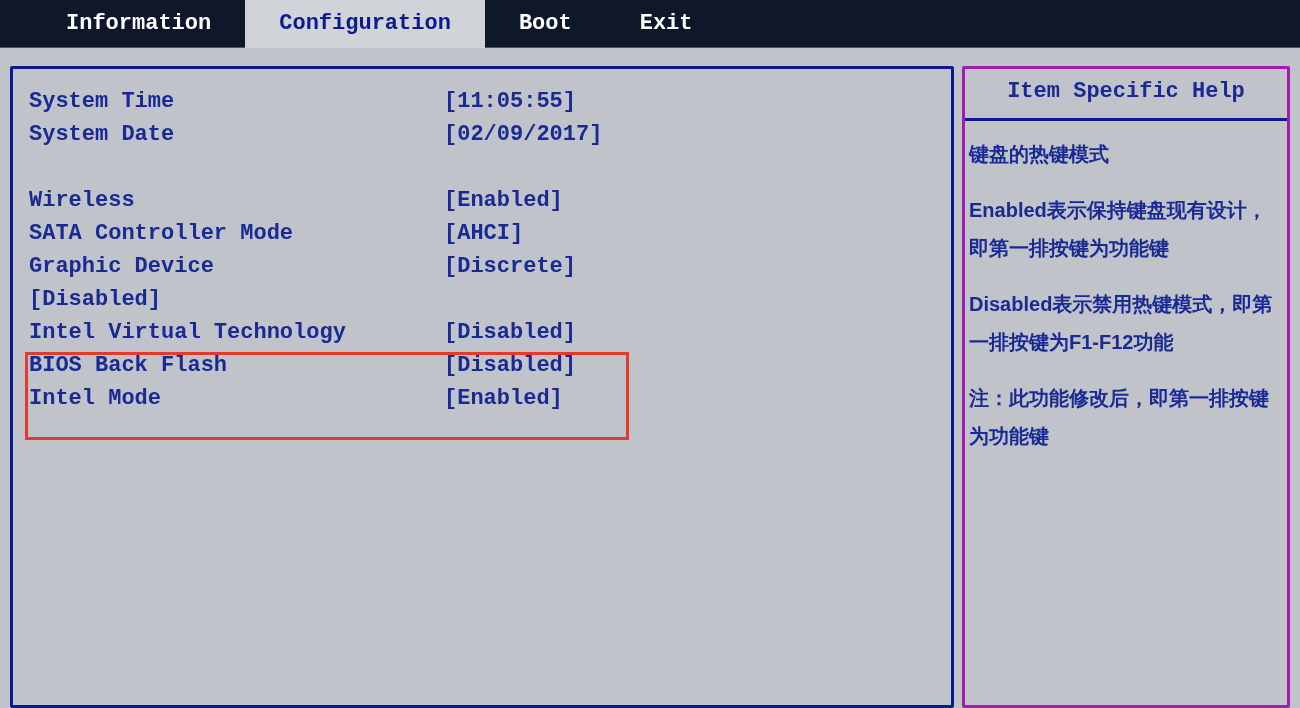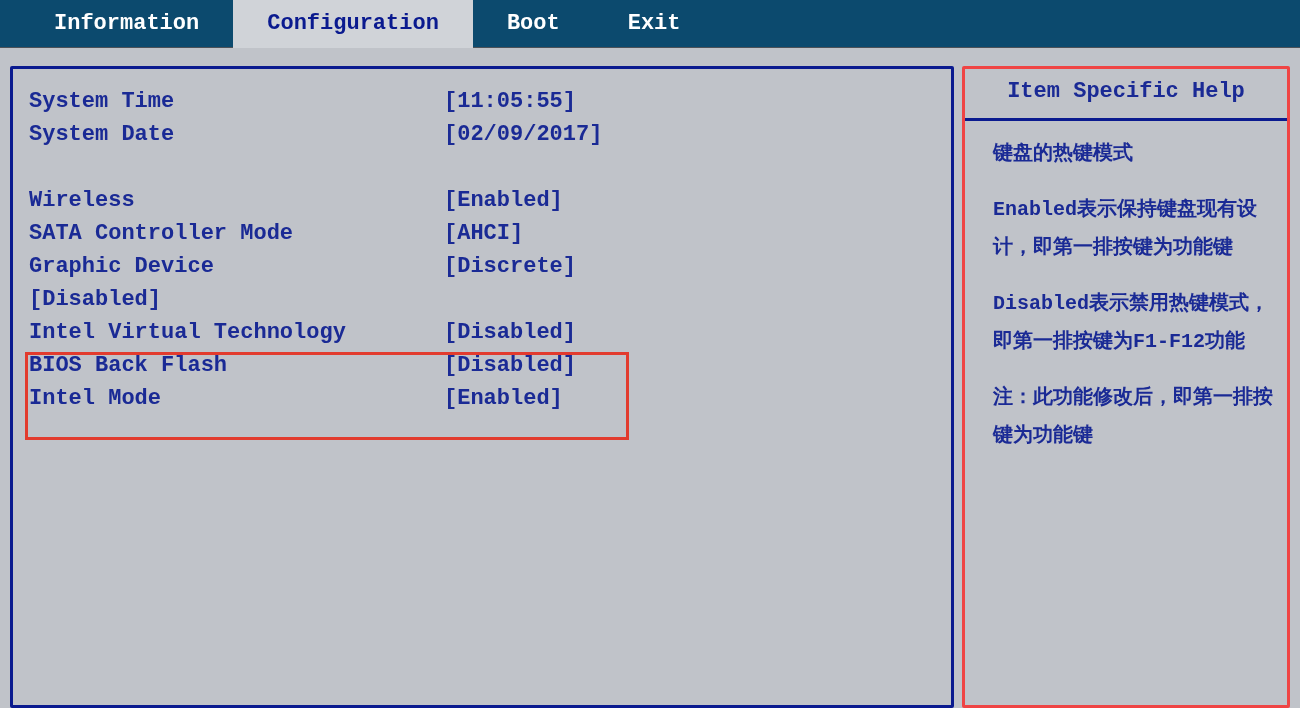--- a/index.html
+++ b/index.html
@@ -9,25 +9,25 @@
     }
     body {
       font-family: 'Courier New', Consolas, monospace;
       font-weight: bold;
       background: #c0c3c9;
       width: 1300px;
       height: 708px;
       overflow: hidden;
     }
     .tab-bar {
-      background: #0c4a6e;
+      background: #0f172a;
       height: 48px;
       display: flex;
       align-items: center;
-      padding-left: 20px;
+      padding-left: 32px;
       border-bottom: 1px solid #4d5258;
     }
     .tab {
       color: #ffffff;
       font-size: 22px;
       padding: 10px 34px;
       cursor: pointer;
       height: 48px;
       display: flex;
       align-items: center;
@@ -45,42 +45,41 @@
     .main-panel {
       flex: 1;
       border: 3px solid #0a1a8f;
       border-radius: 2px;
       padding: 16px 27px 12px 16px;
       background: #c0c3c9;
       position: relative;
     }
     .help-panel {
       width: 328px;
-      border: 3px solid #ef4444;
+      border: 3px solid #a21caf;
       border-radius: 2px;
       background: #c0c3c9;
       display: flex;
       flex-direction: column;
     }
     .help-title-row {
       border-bottom: 3px solid #0a1a8f;
       text-align: center;
       padding: 10px 4px 14px 4px;
     }
     .help-title {
       color: #1a2a95;
       font-size: 22px;
     }
     .help-body {
       padding: 14px 12px 12px 4px;
       color: #1a2a95;
       font-size: 20px;
-      font-family: Liberation Mono, monospace;
+      font-family: Liberation Sans, sans-serif;
       font-weight: bold;
-      margin-left: 24px;
     }
     .help-body p {
       line-height: 1.9;
       margin-bottom: 18px;
     }
     .config-row {
       display: flex;
       color: #1a2a95;
       font-size: 22px;
       line-height: 33px;

